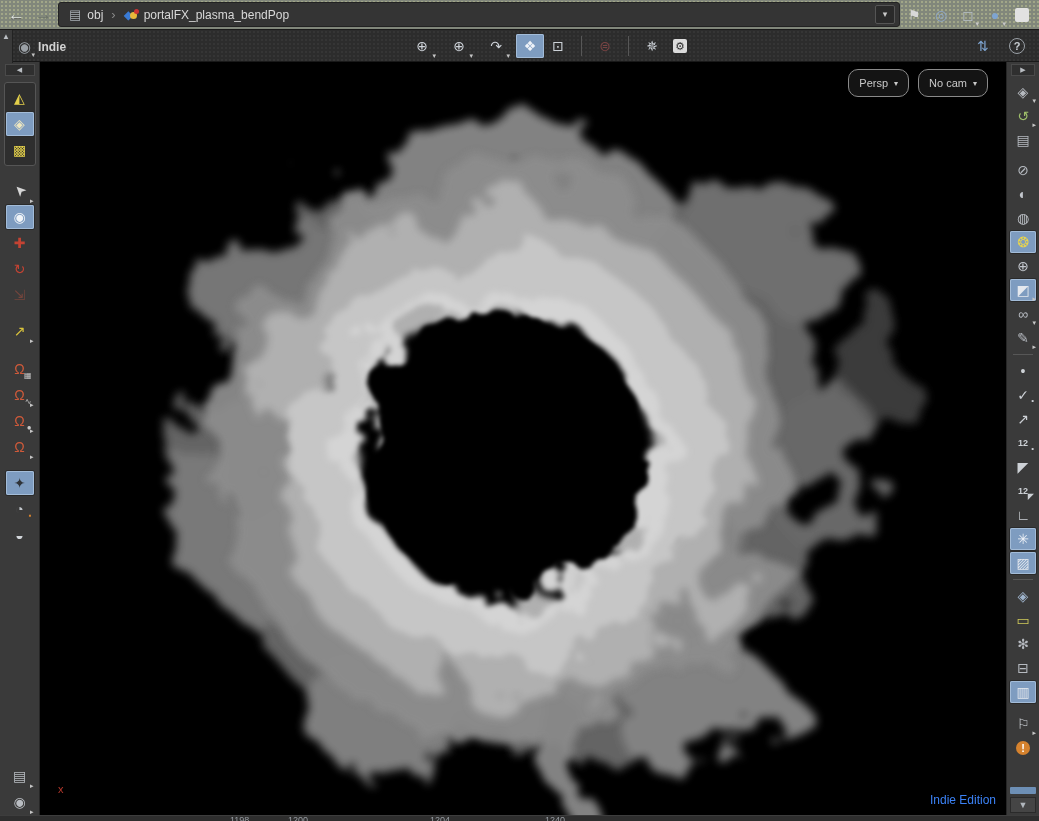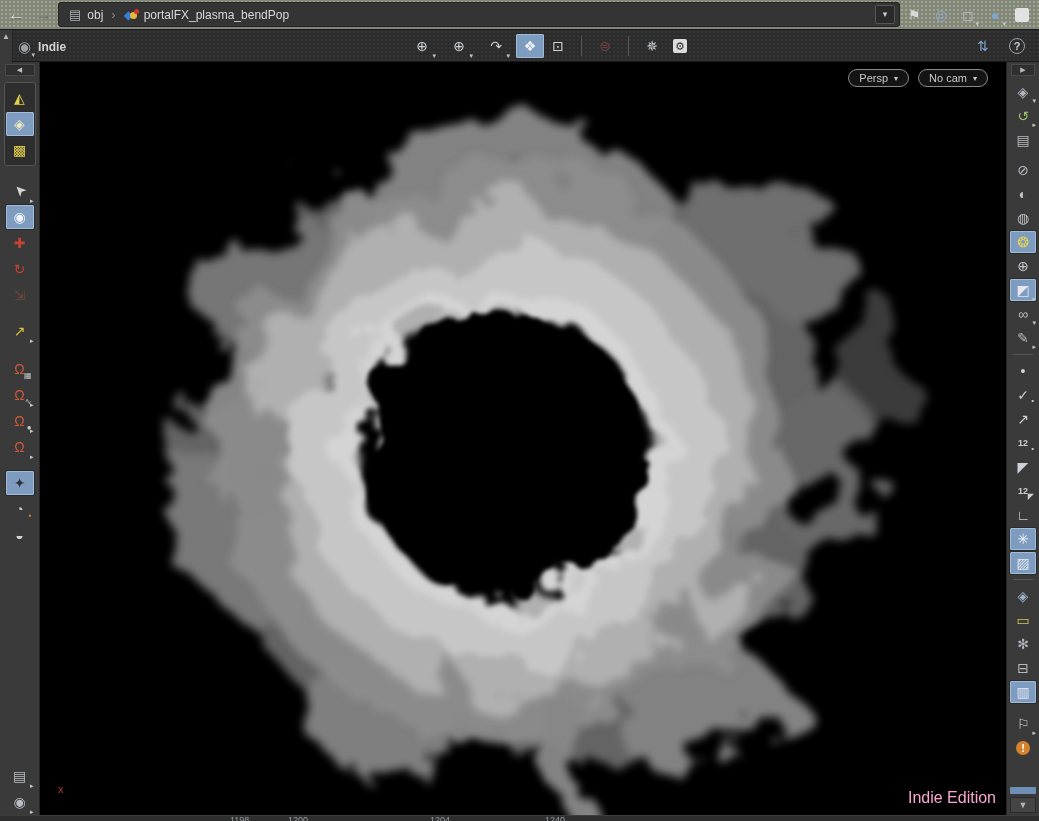--- a/index.html
+++ b/index.html
@@ -56,24 +56,24 @@
   .stow-h{width:30px;height:12px;background:#2f2f2f;border:1px solid #4a4a4a;color:#b9bdc2;font-size:7px;
     text-align:center;line-height:10px;margin-bottom:6px;}
   .stategroup{background:#2e2e2e;border:1px solid #555;border-radius:3px;padding:2px 1px;display:flex;
     flex-direction:column;margin-bottom:12px;}
   .ltools{display:flex;flex-direction:column;align-items:center;flex:1;width:100%;}
 
   .viewport{position:relative;flex:1;background:#000;overflow:hidden;}
   .viewport svg{position:absolute;left:0;top:0;}
   .cam-pills{position:absolute;top:7px;right:18px;display:flex;gap:9px;}
   .pill{display:flex;align-items:center;gap:6px;background:#141414;border:1px solid #8a8a8a;border-radius:10px;
-    color:#c9c9c9;font-size:11px;padding:2px 10px;height:18px;}
+    color:#c9c9c9;font-size:11px;padding:2px 10px;height:28px;}
   .pill .pd{font-size:8px;color:#c9c9c9;}
   .axis-x{position:absolute;left:18px;bottom:20px;color:#b5382c;font-size:11px;}
-  .watermark{position:absolute;right:10px;bottom:8px;color:#f9a8d4;font-size:16px;}
+  .watermark{position:absolute;right:10px;bottom:8px;color:#3b82f6;font-size:12px;}
 
   .rtoolbar{position:relative;width:33px;background:#3a3a3a;border-left:1px solid #262626;display:flex;
     flex-direction:column;align-items:center;padding-top:2px;overflow:hidden;}
   .stow-h2{width:24px;height:12px;background:#2f2f2f;border:1px solid #4a4a4a;color:#b9bdc2;font-size:7px;
     text-align:center;line-height:10px;margin-bottom:4px;}
   .rtoolbar .tool{width:26px;height:22px;}
   .rscroll{margin-top:auto;width:100%;padding:0 3px 2px 3px;}
   .thumb{height:7px;background:#6d8fb5;border-radius:1px;margin-bottom:3px;}
   .sarrow{height:16px;background:#454545;border:1px solid #2a2a2a;color:#b0b6bc;font-size:9px;
     text-align:center;line-height:15px;}

